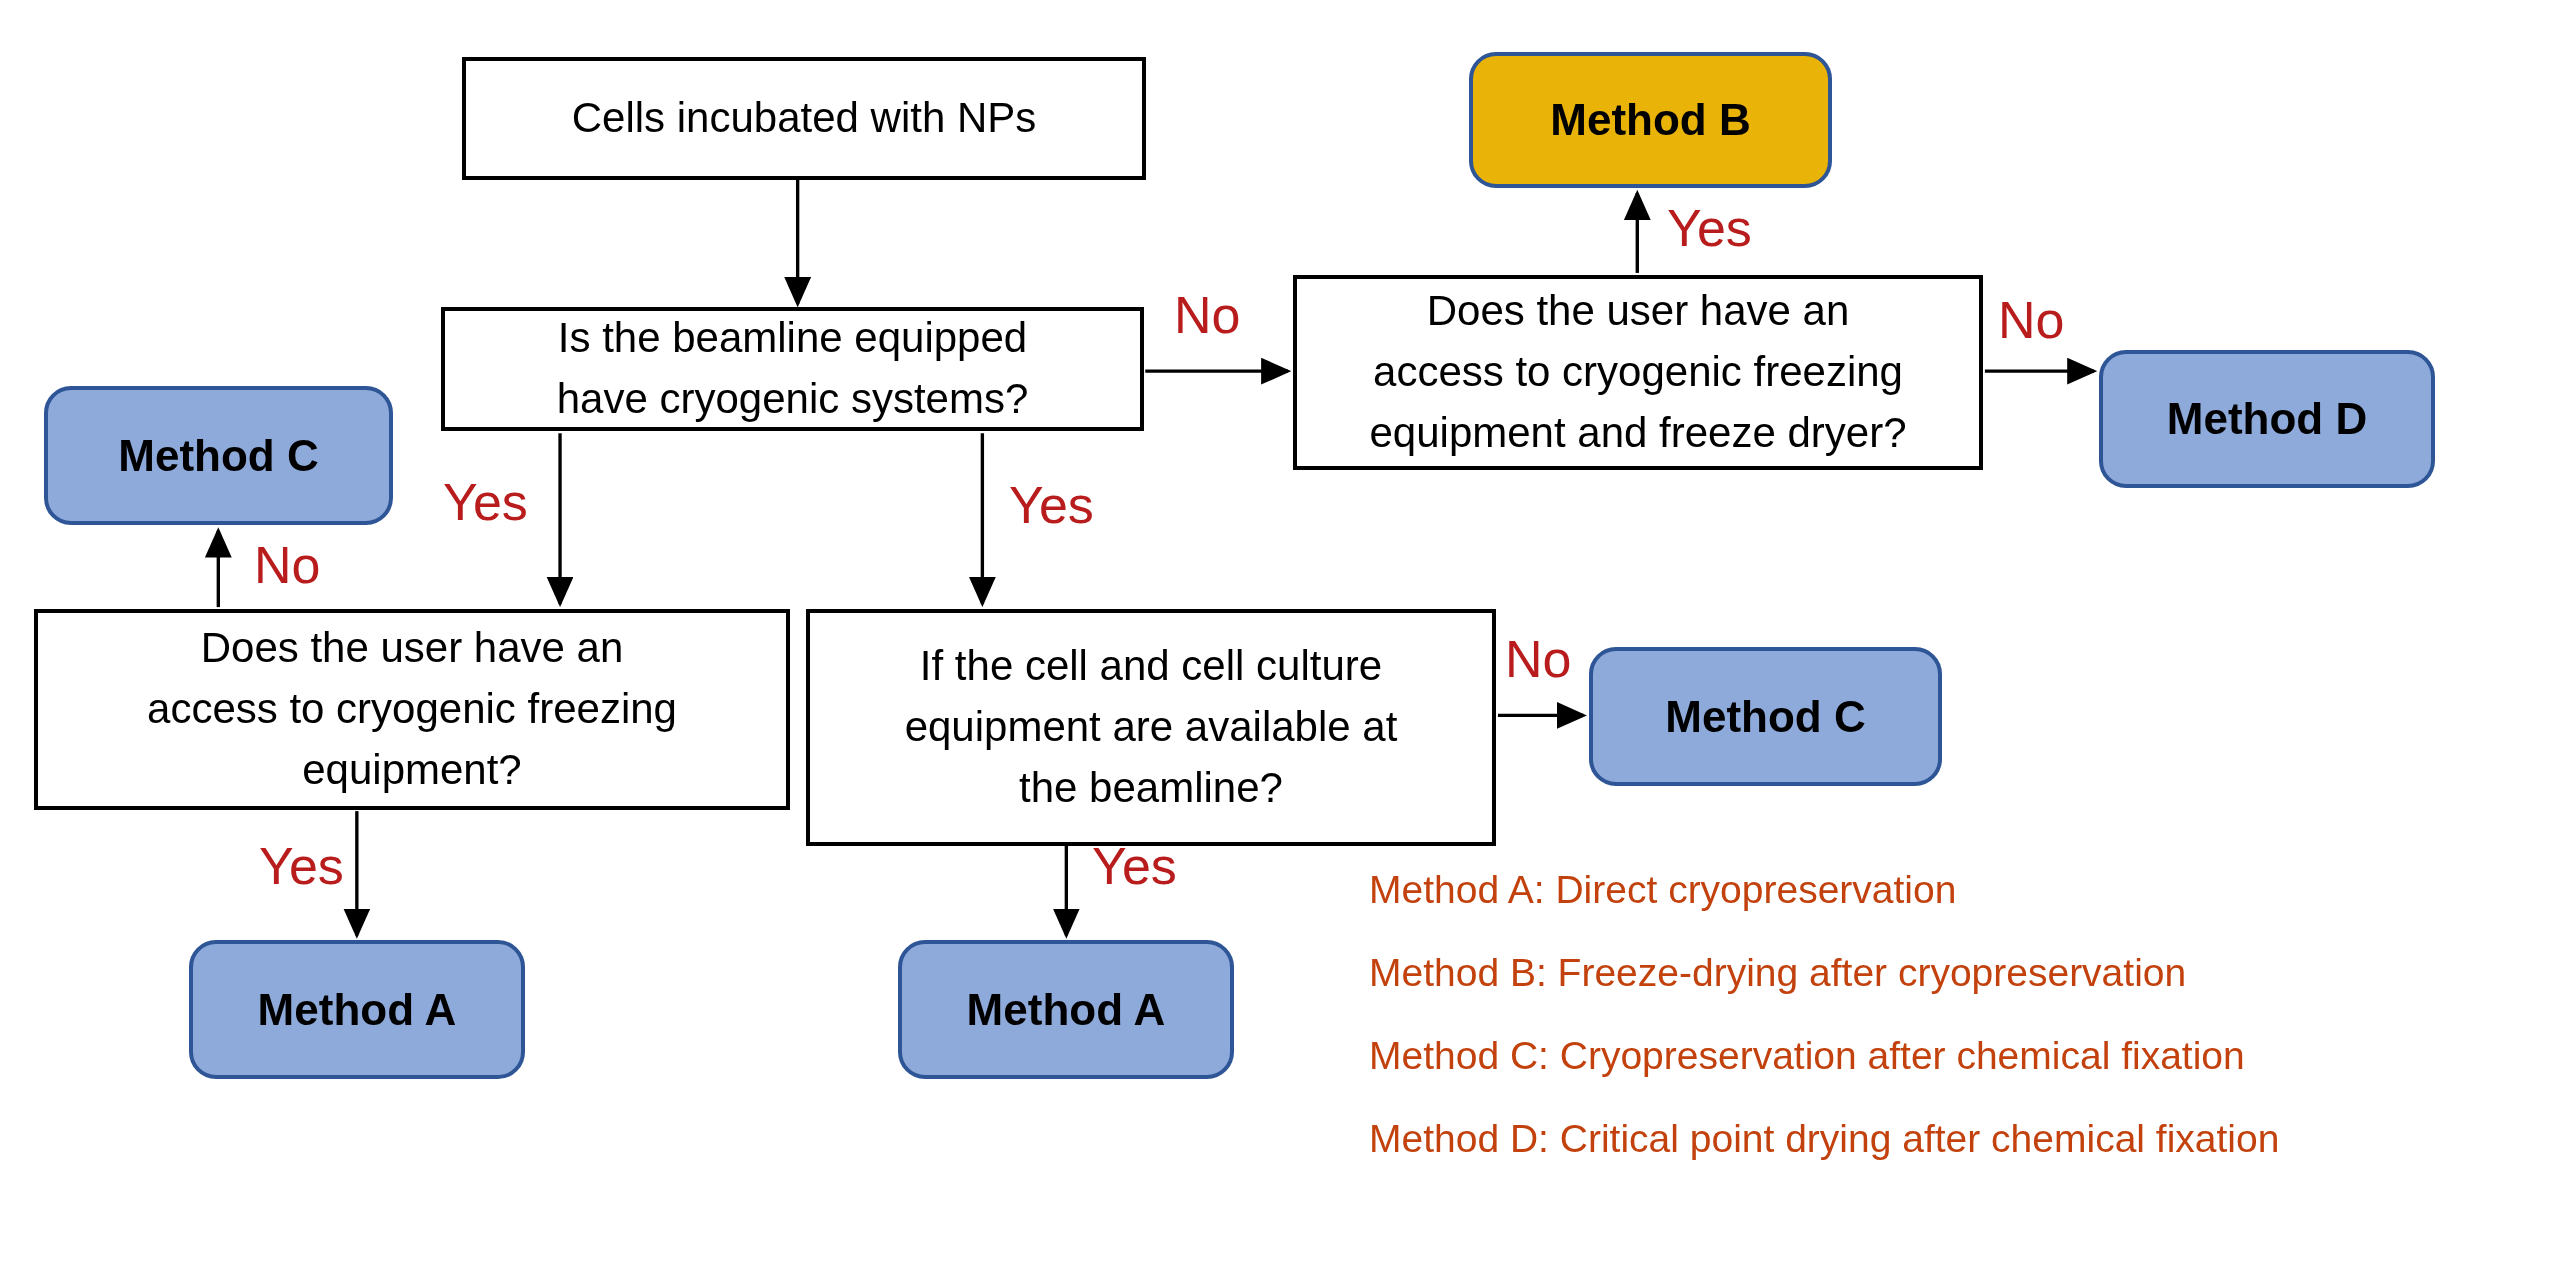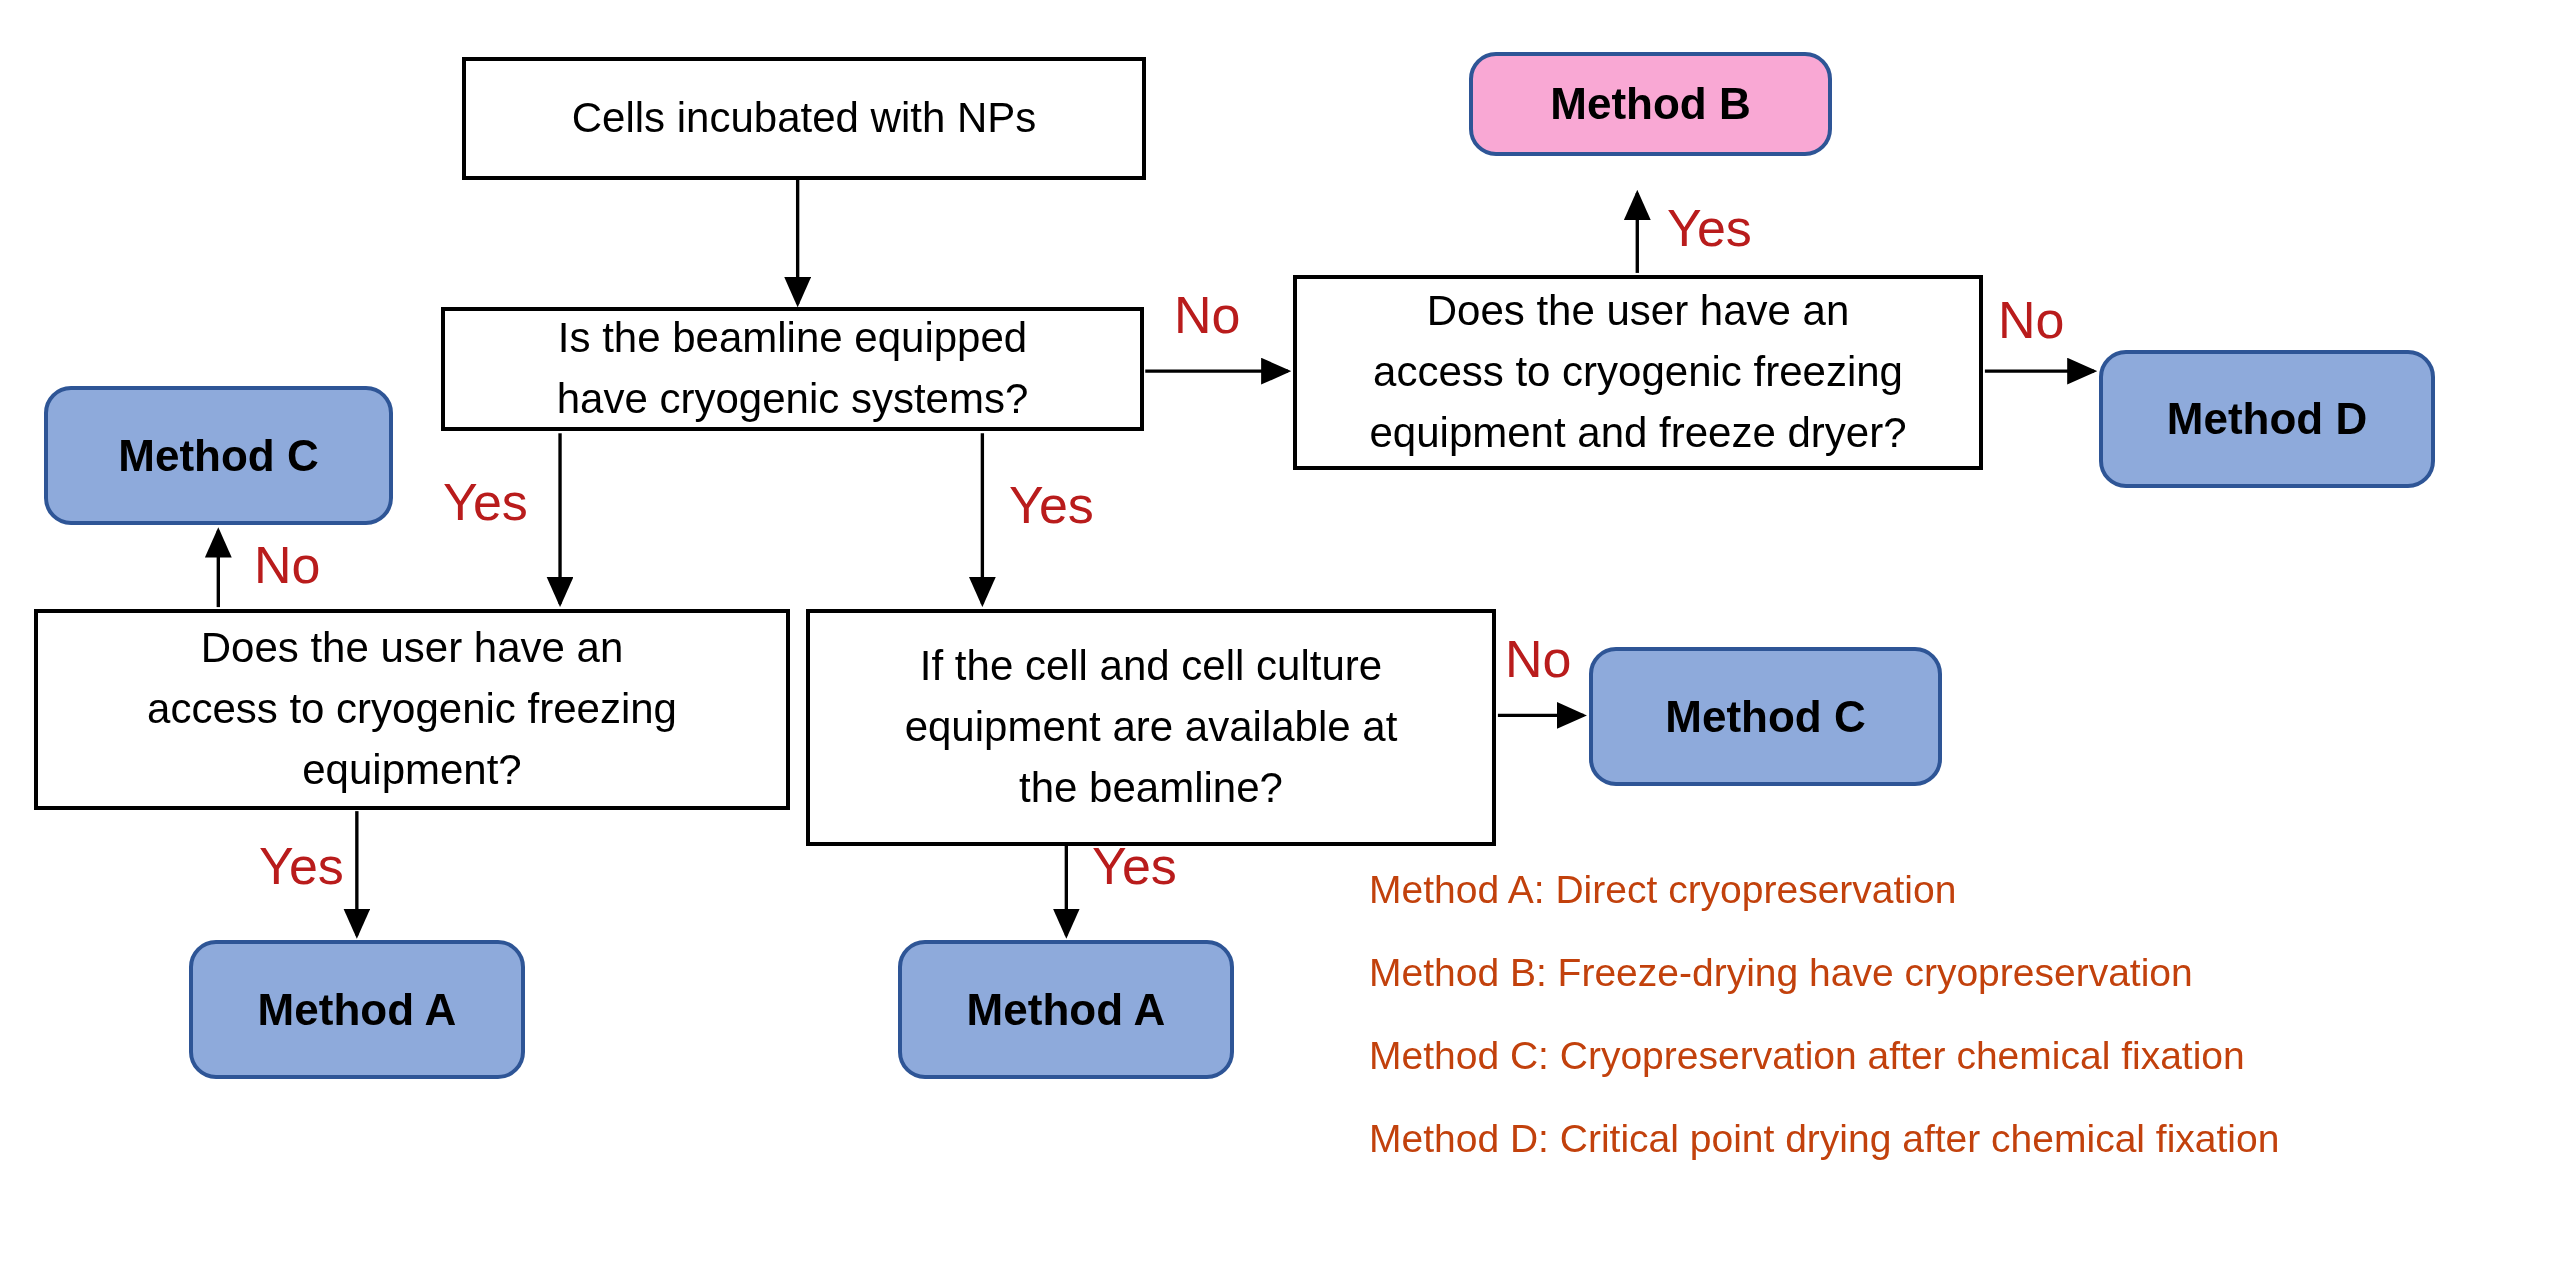--- a/index.html
+++ b/index.html
@@ -88,38 +88,38 @@
 have cryogenic systems?</div>
       <div class="node decision" style="left: 1293px; top: 275px; width: 690px; height: 195px;">Does the user have an
 access to cryogenic freezing
 equipment and freeze dryer?</div>
       <div class="node decision" style="left: 34px; top: 609px; width: 756px; height: 201px;">Does the user have an
 access to cryogenic freezing
 equipment?</div>
       <div class="node decision" style="left: 806px; top: 609px; width: 690px; height: 237px;">If the cell and cell culture
 equipment are available at
 the beamline?</div>
-      <div class="node result" style="left: 1469px; top: 52px; width: 363px; height: 104px; background: #f9a8d4; border: 4.2px solid rgb(46, 85, 150);">Method B</div>
+      <div class="node result" style="left: 1469px; top: 52px; width: 363px; height: 136px; background: #eab308; border: 4.2px solid rgb(46, 85, 150);">Method B</div>
       <div class="node result" style="left: 2099px; top: 306px; width: 336px; height: 138px; background: rgb(142, 170, 219); border: 4.2px solid rgb(46, 85, 150); margin-top: 44px;">Method D</div>
       <div class="node result" style="left: 44px; top: 386px; width: 349px; height: 139px; background: rgb(142, 170, 219); border: 4.2px solid rgb(46, 85, 150);">Method C</div>
       <div class="node result" style="left: 1589px; top: 647px; width: 353px; height: 139px; background: rgb(142, 170, 219); border: 4.2px solid rgb(46, 85, 150);">Method C</div>
       <div class="node result" style="left: 189px; top: 940px; width: 336px; height: 139px; background: rgb(142, 170, 219); border: 4.2px solid rgb(46, 85, 150);">Method A</div>
       <div class="node result" style="left: 898px; top: 940px; width: 336px; height: 139px; background: rgb(142, 170, 219); border: 4.2px solid rgb(46, 85, 150);">Method A</div>
     </div>
   <div id="edge-labels">
       <div class="edge-label" style="left: 1174px; top: 287px;">No</div>
       <div class="edge-label" style="left: 1667px; top: 200px;">Yes</div>
       <div class="edge-label" style="left: 1998px; top: 292px;">No</div>
       <div class="edge-label" style="left: 443px; top: 474px;">Yes</div>
       <div class="edge-label" style="left: 1009px; top: 477px;">Yes</div>
       <div class="edge-label" style="left: 254px; top: 537px;">No</div>
       <div class="edge-label" style="left: 259px; top: 838px;">Yes</div>
       <div class="edge-label" style="left: 1505px; top: 631px;">No</div>
       <div class="edge-label" style="left: 1092px; top: 838px;">Yes</div>
     </div>
   <div id="legend">
       <div class="legend-item" style="left: 1369px; top: 867px;">Method A: Direct cryopreservation</div>
-      <div class="legend-item" style="left: 1369px; top: 950px;">Method B: Freeze-drying have cryopreservation</div>
+      <div class="legend-item" style="left: 1369px; top: 950px;">Method B: Freeze-drying after cryopreservation</div>
       <div class="legend-item" style="left: 1369px; top: 1033px;">Method C: Cryopreservation after chemical fixation</div>
       <div class="legend-item" style="left: 1369px; top: 1116px;">Method D: Critical point drying after chemical fixation</div>
     </div>
 </div>
 
 
 </body></html>

